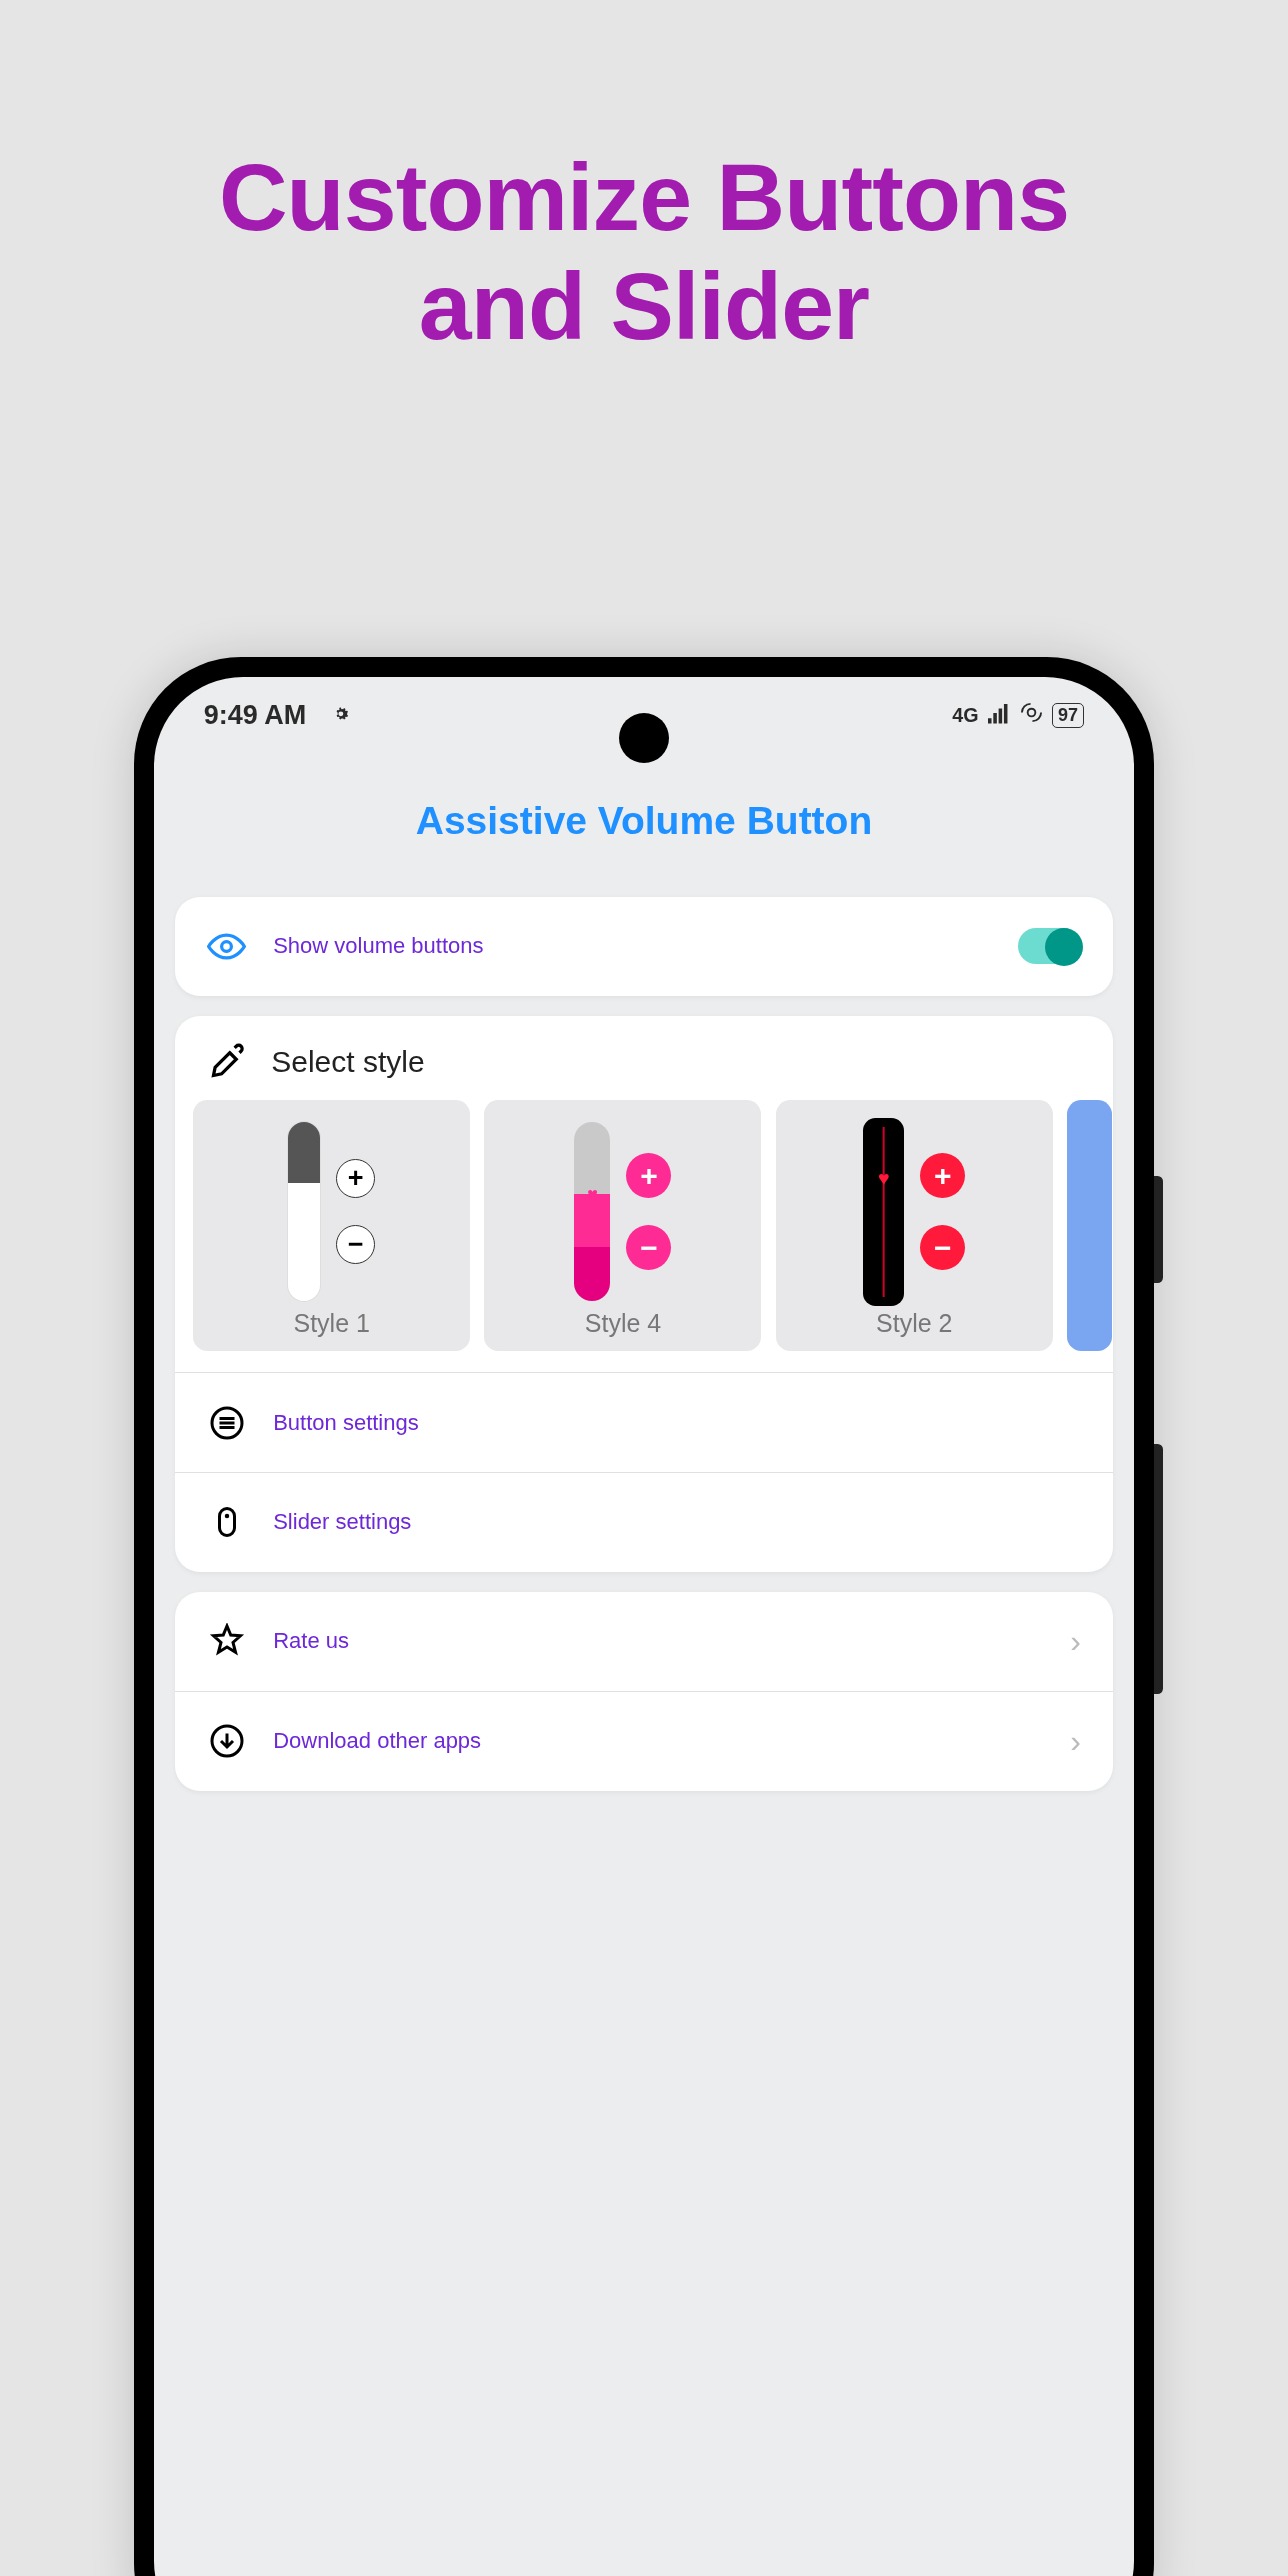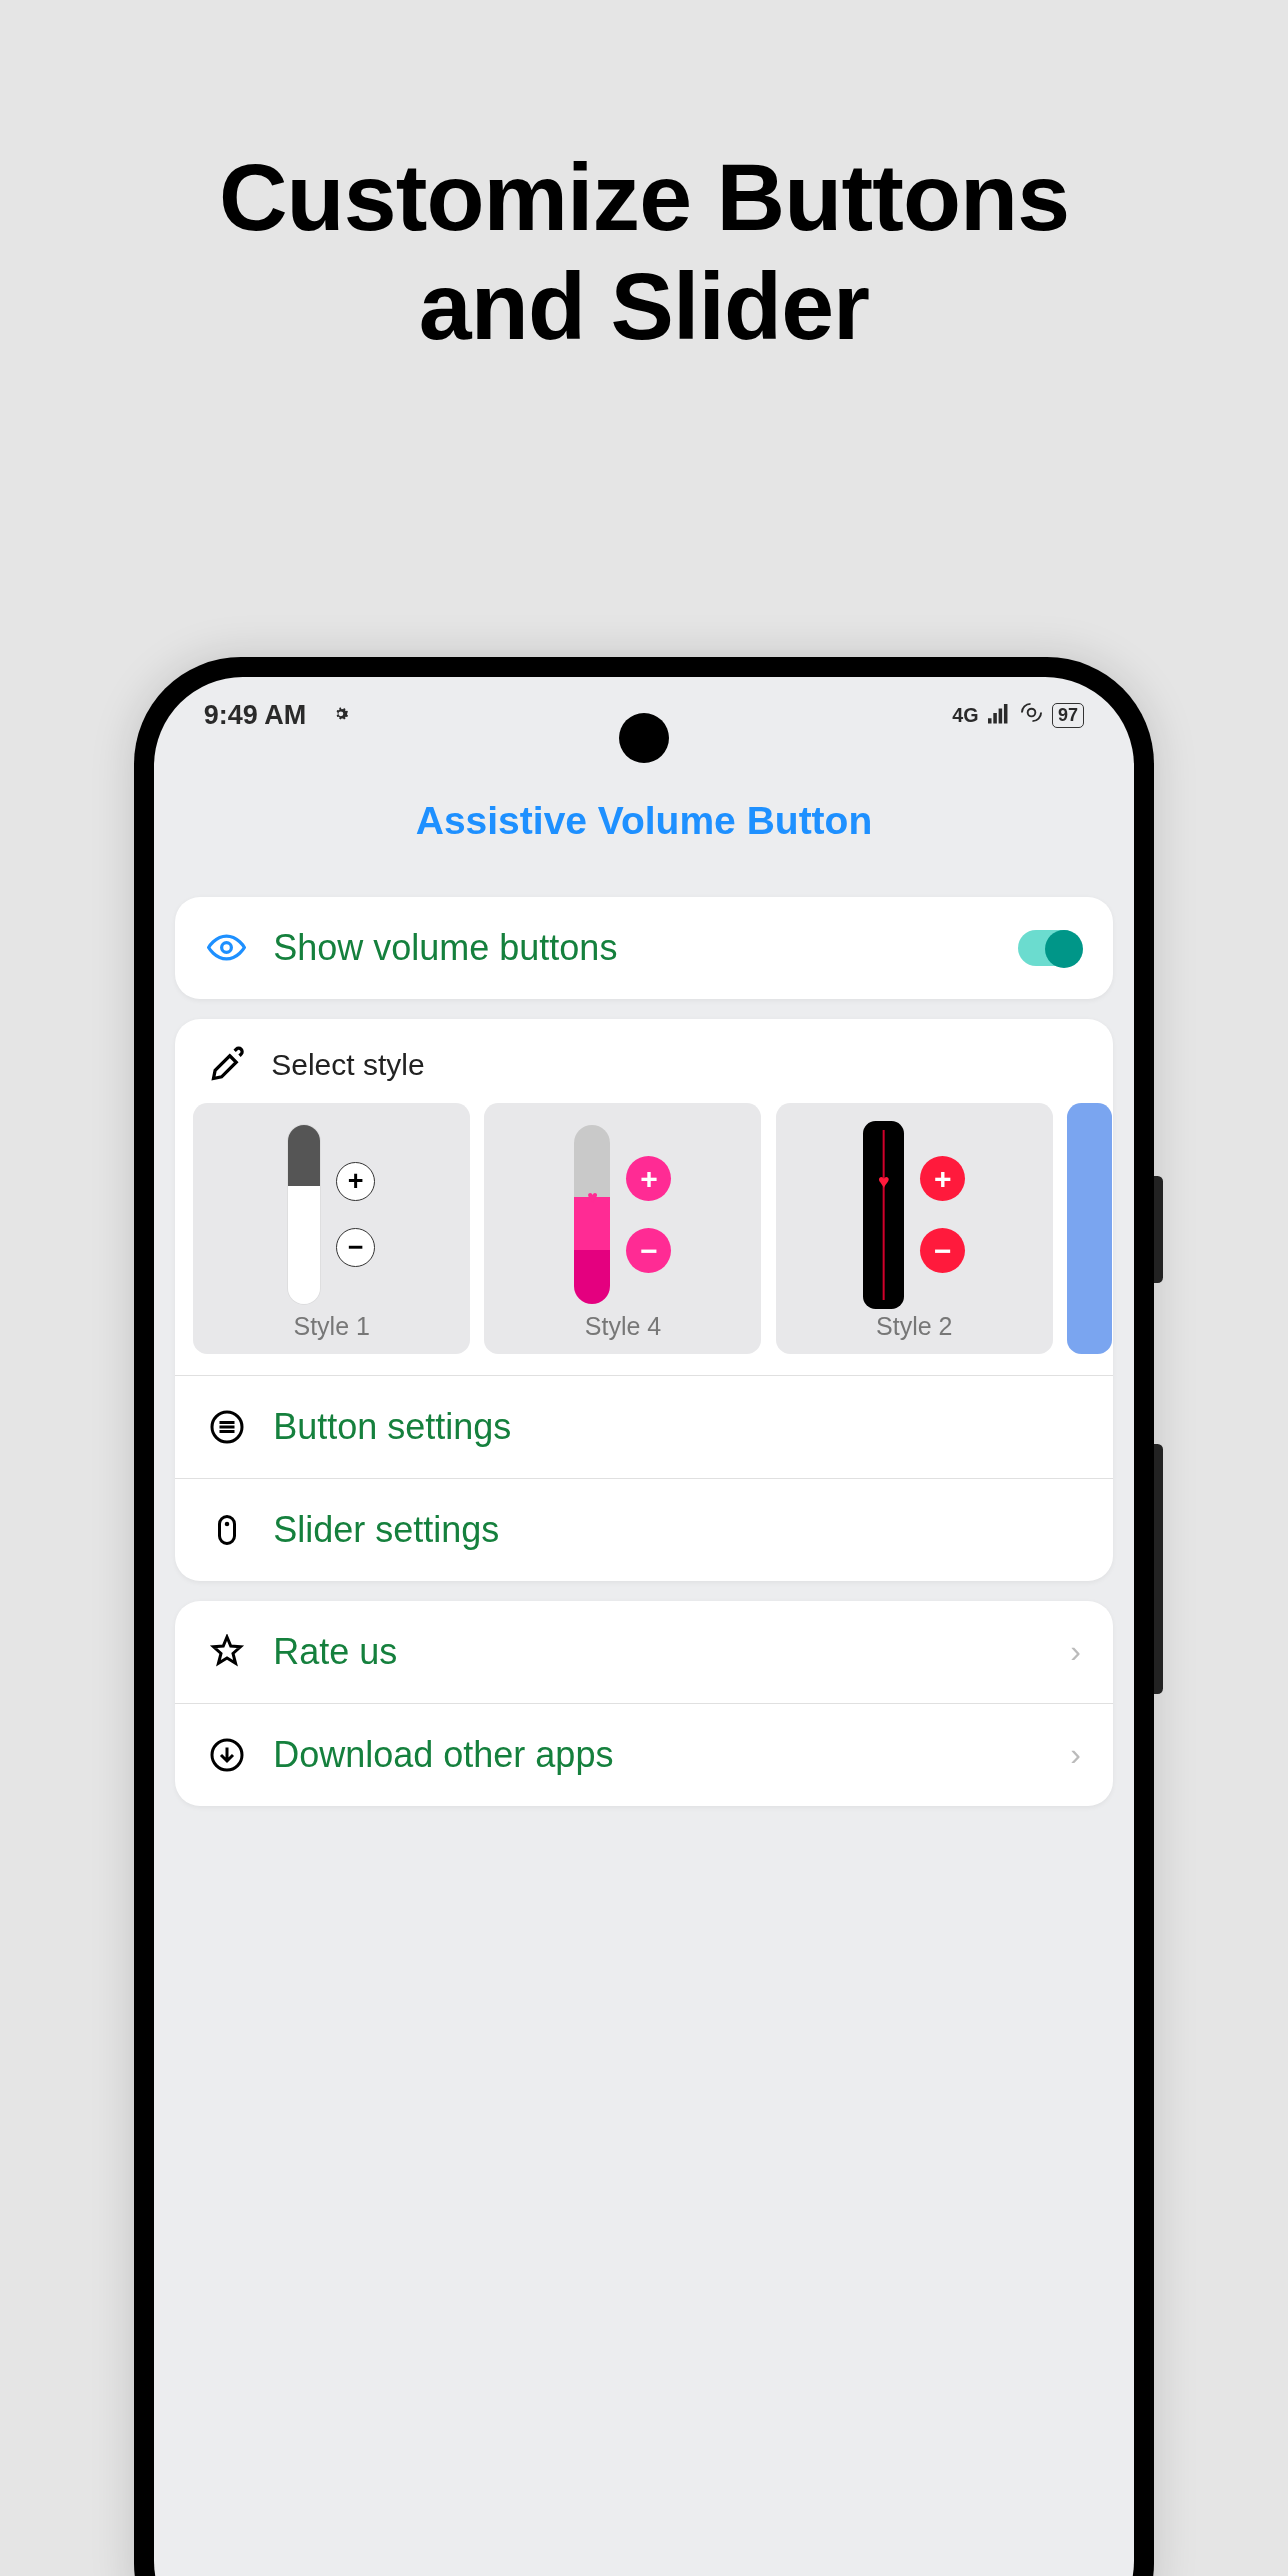--- a/index.html
+++ b/index.html
@@ -8,21 +8,21 @@
     height: 2576px;
     background: #e5e5e5;
     font-family: -apple-system, BlinkMacSystemFont, "Segoe UI", Helvetica, Arial, sans-serif;
     position: relative;
     overflow: hidden;
   }
   .promo-title {
     text-align: center;
     font-size: 95px;
     font-weight: 700;
-    color: #000000;
+    color: #a21caf;
     letter-spacing: -0.9px;
     padding-top: 143px;
     line-height: 1.15;
   }
   .phone {
     position: absolute;
     top: 657px;
     left: 50%;
     transform: translateX(-50%);
     width: 1020px;
@@ -93,21 +93,21 @@
     box-shadow: 0 1.8px 5.4px rgba(0,0,0,.05);
     overflow: hidden;
   }
   .row {
     display: flex;
     align-items: center;
     padding: 30px 32px;
     gap: 27px;
     position: relative;
   }
-  .row-label { font-size: 36px; color: #15803d; flex: 1; }
+  .row-label { font-size: 22px; color: #6d28d9; flex: 1; }
   .row-icon { width: 39px; height: 39px; display: flex; align-items: center; justify-content: center; }
   .divider { height: 0.9px; background: #e0e0e0; margin: 0; }
   .toggle {
     width: 63px;
     height: 36px;
     background: #6bdccf;
     border-radius: 18px;
     position: relative;
   }
   .toggle::after {

